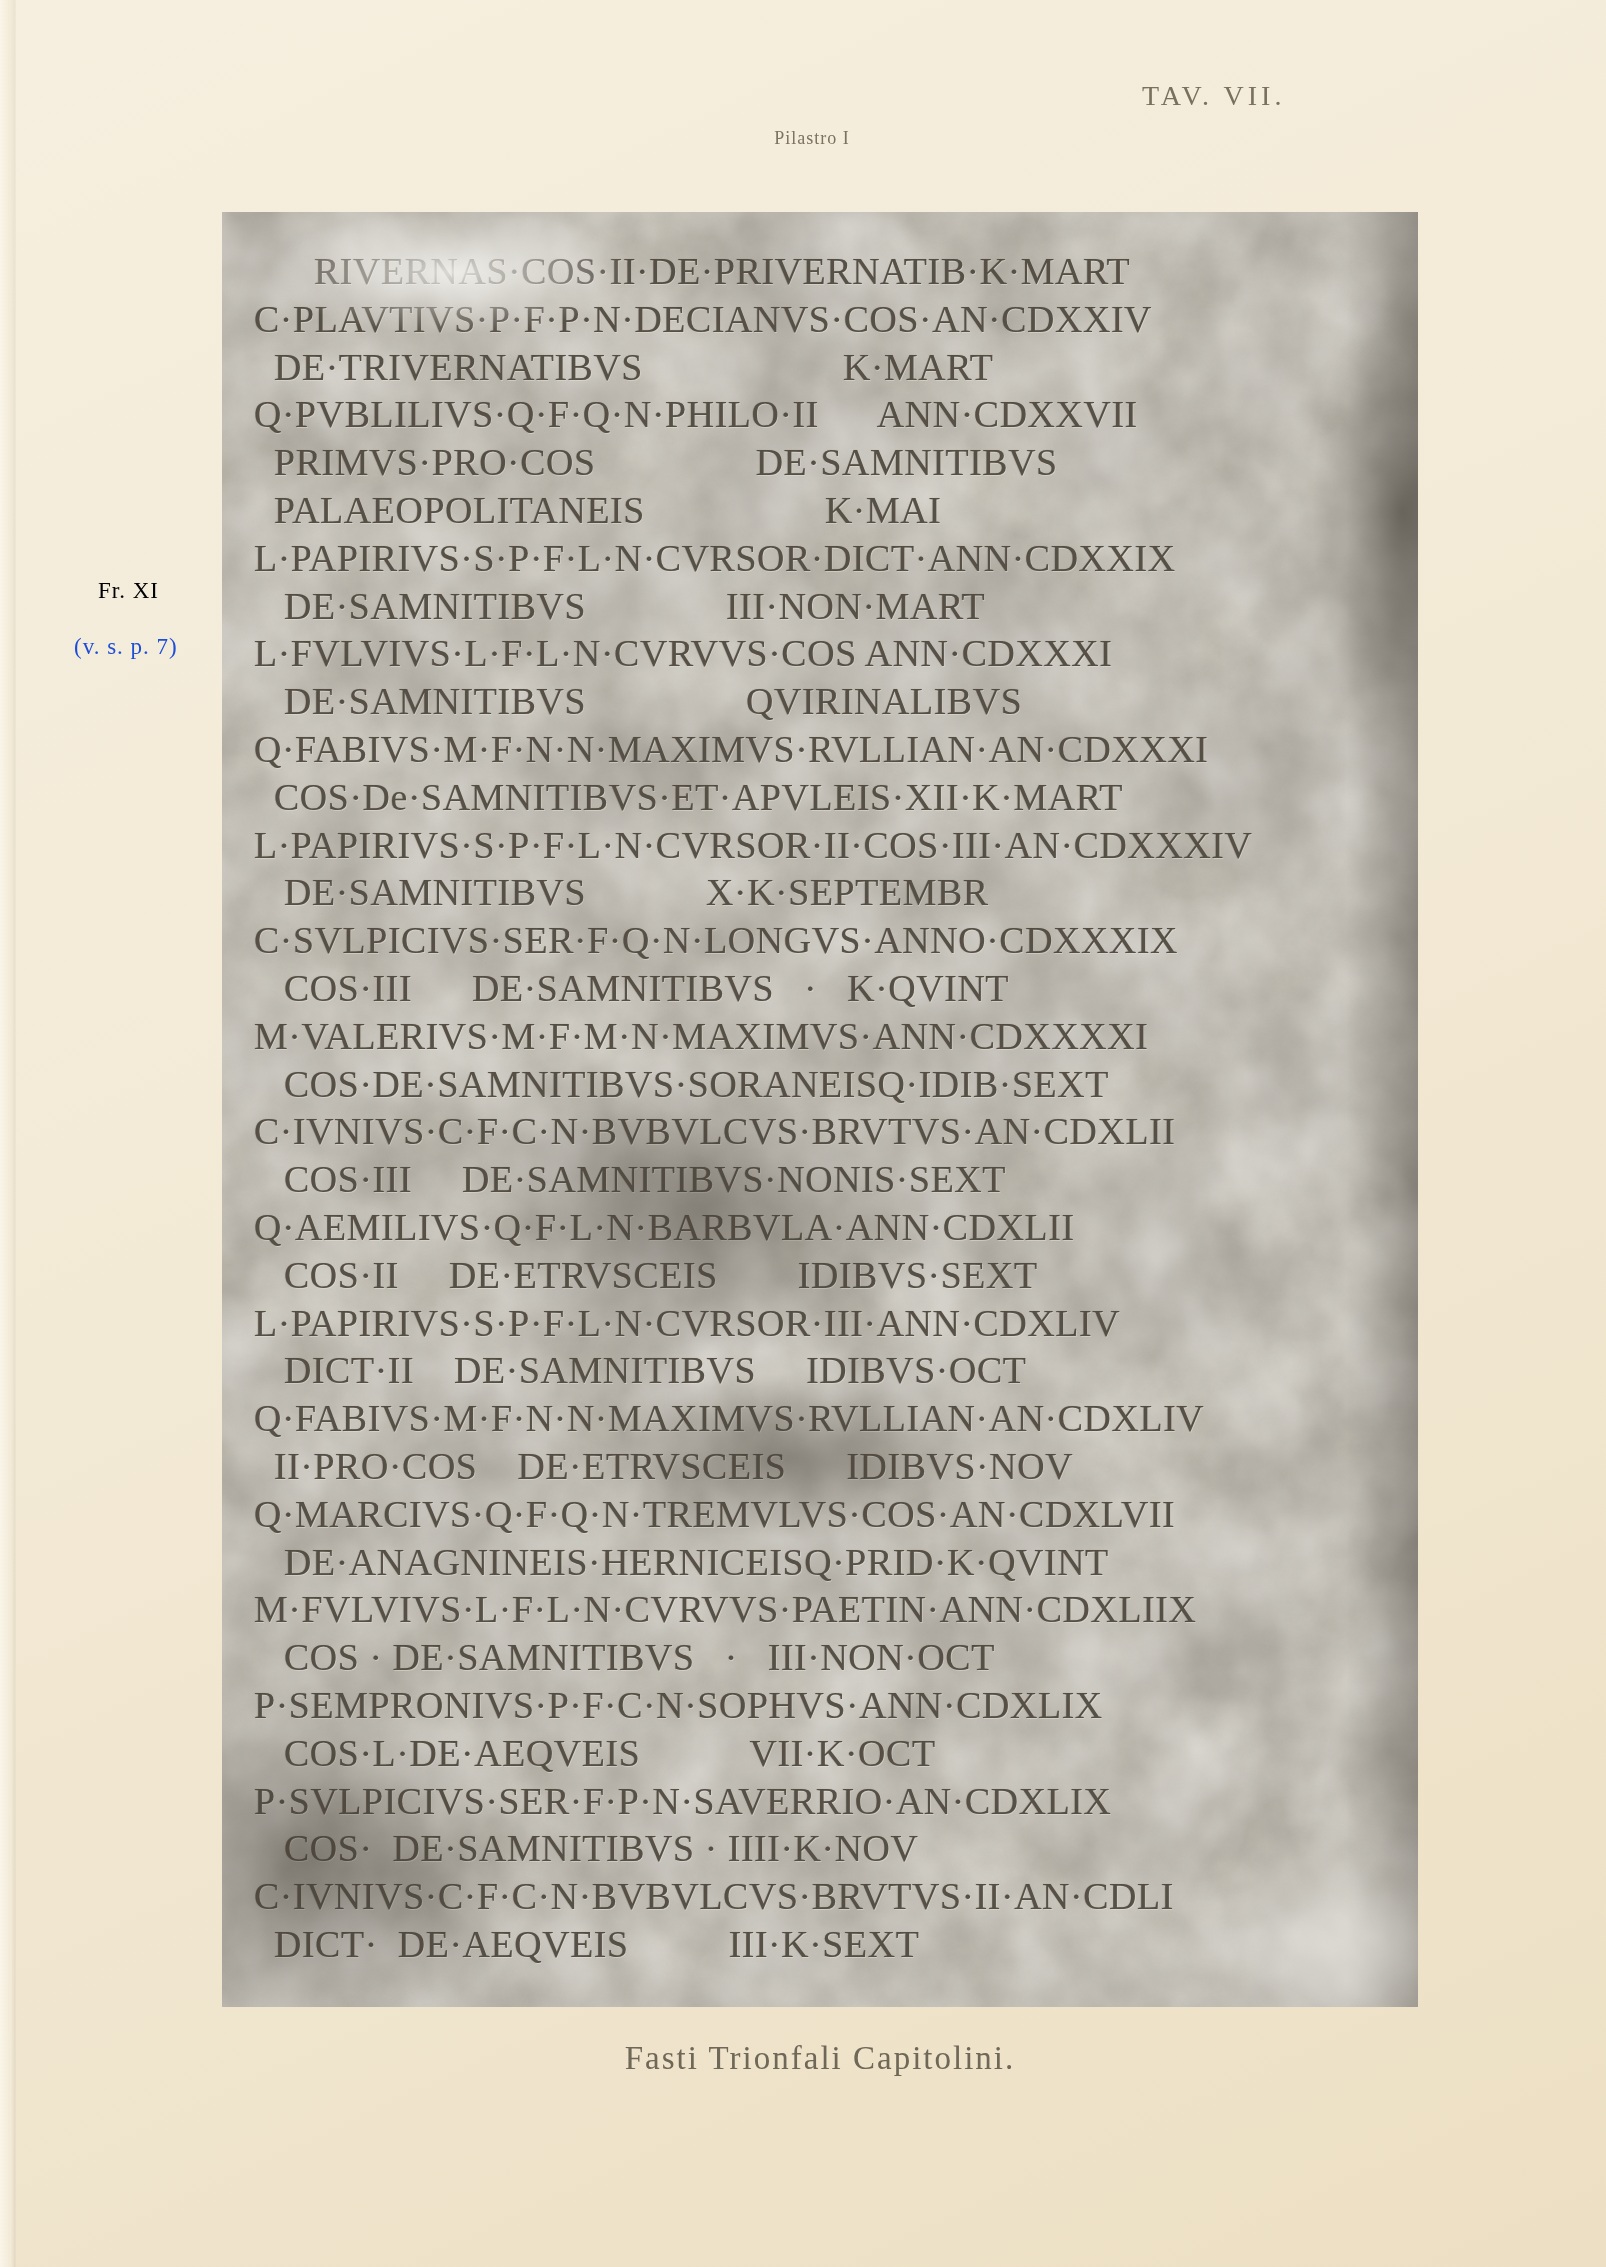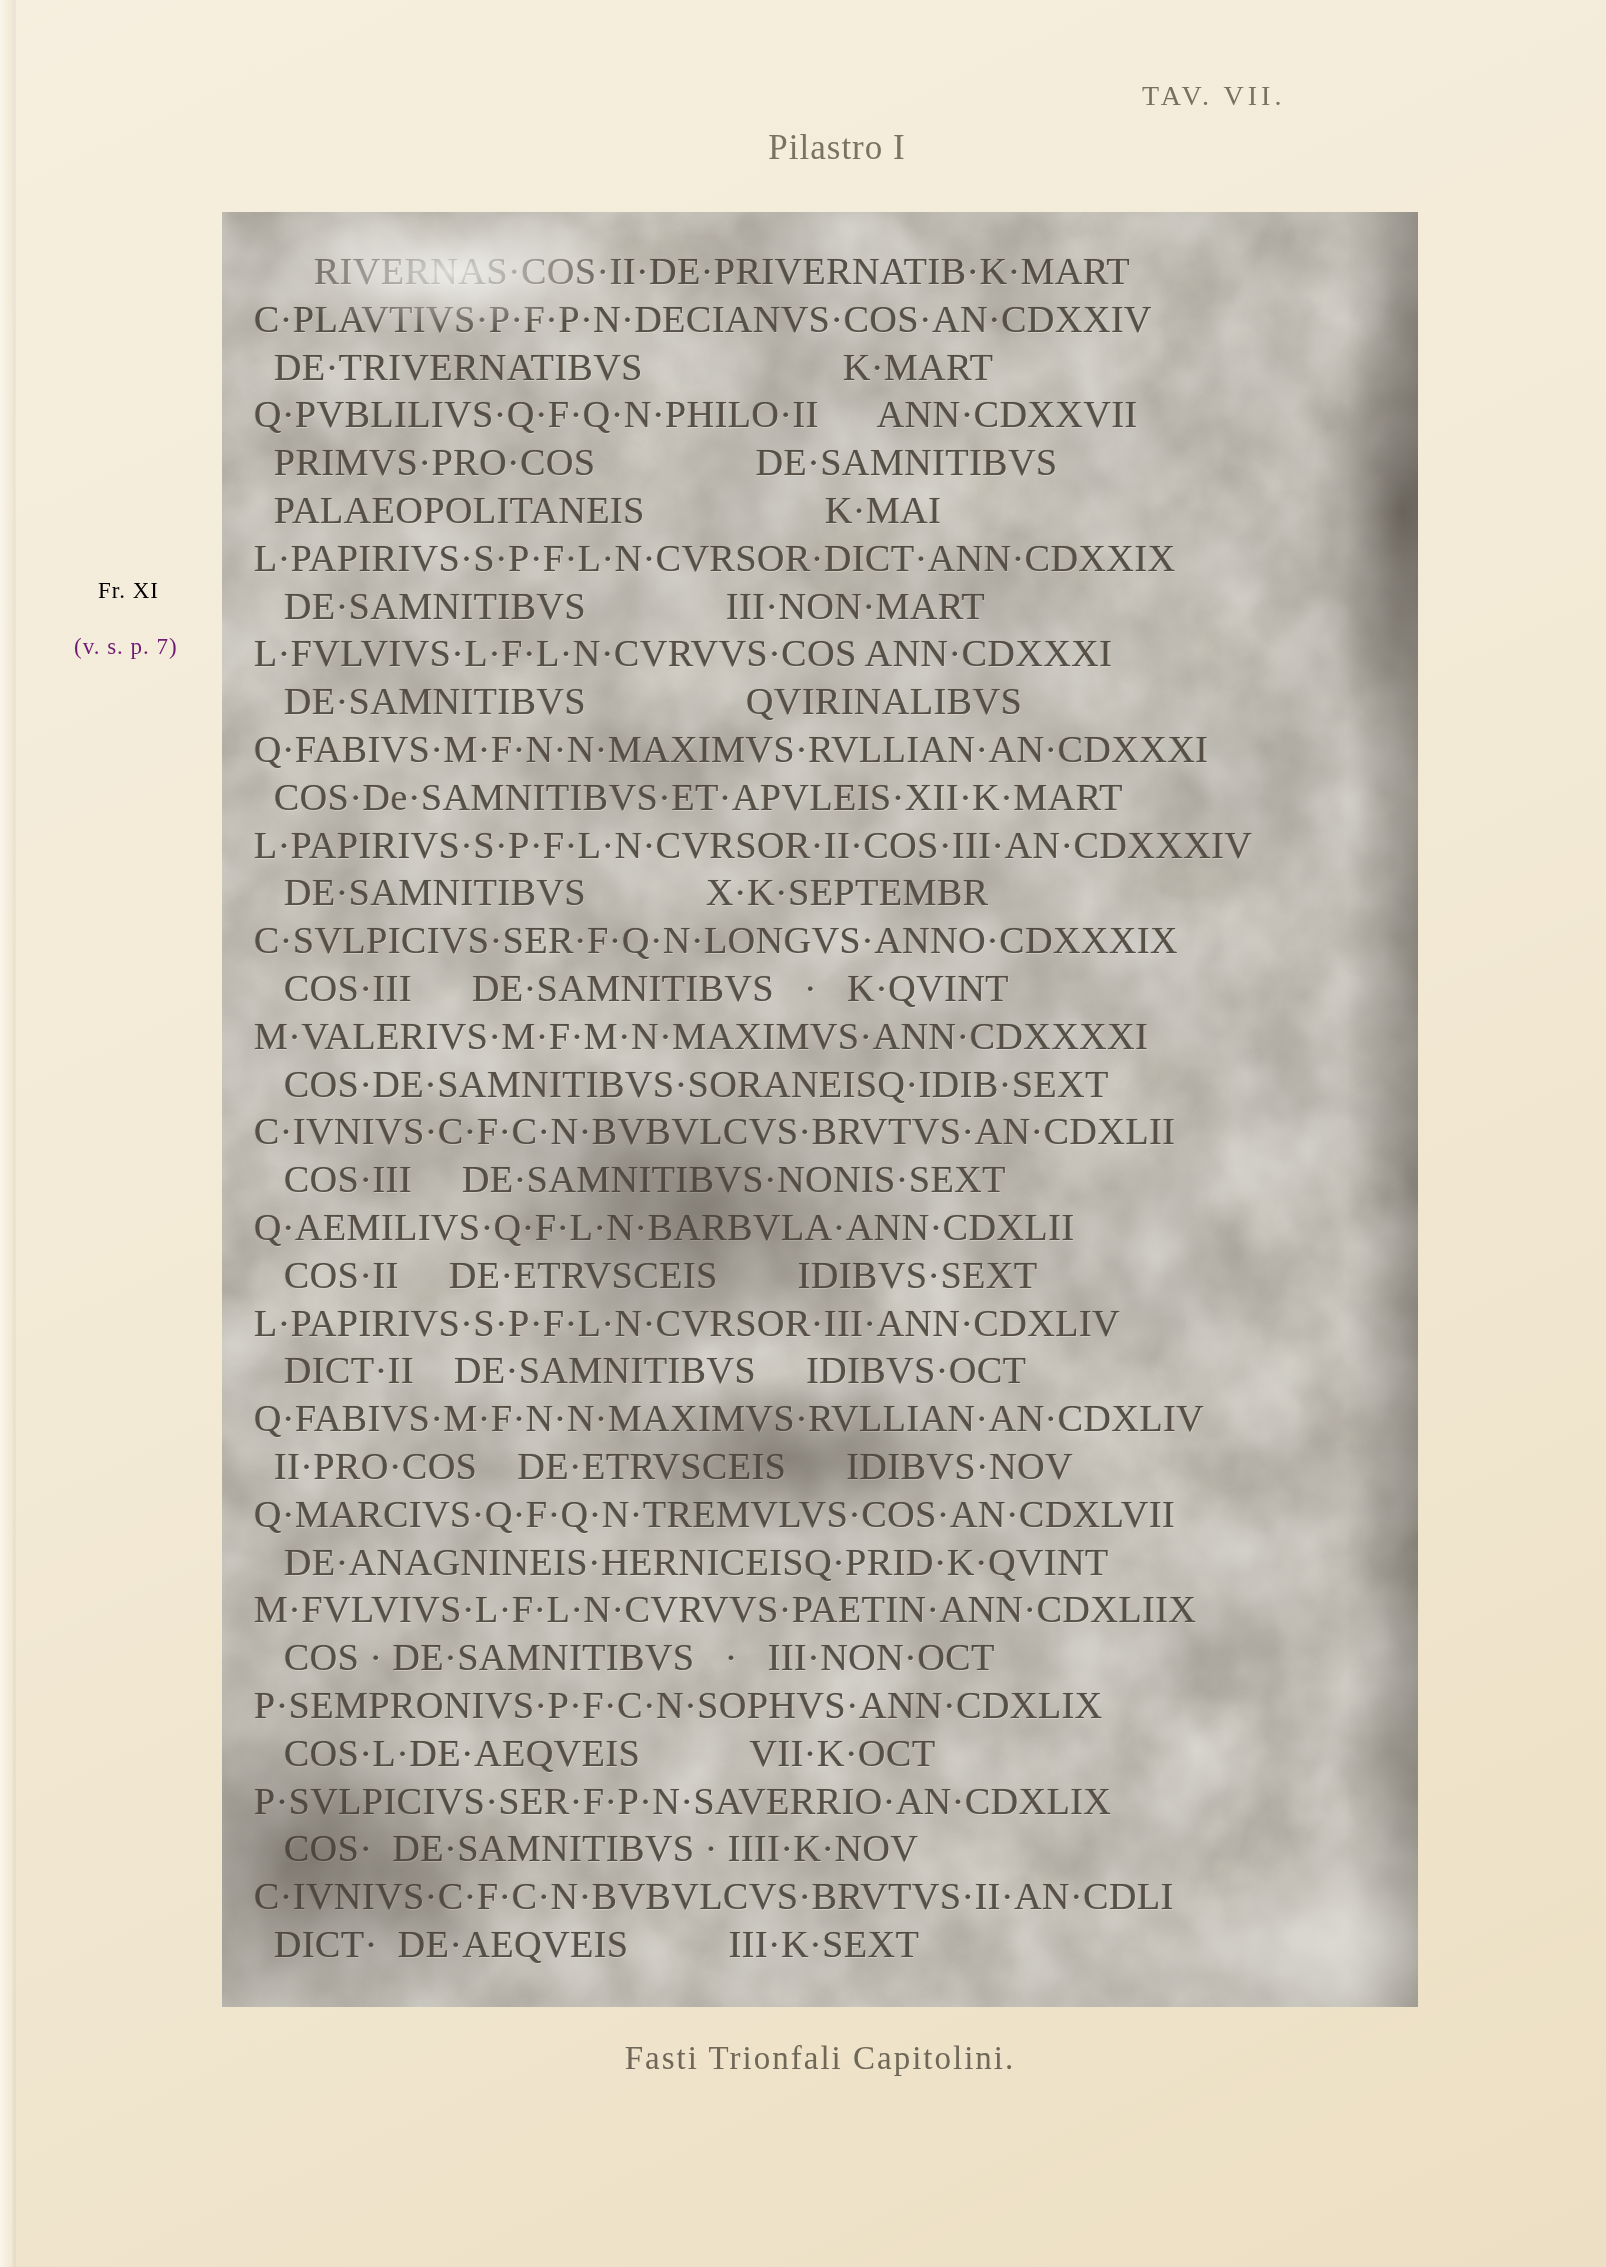--- a/index.html
+++ b/index.html
@@ -11,30 +11,30 @@
   
   .scan-edge{
     position:absolute;left:0;top:0;width:16px;height:100%;
     background:linear-gradient(90deg,#faf5ea 0%,#f2e9d6 70%,rgba(0,0,0,0.05) 95%,rgba(0,0,0,0) 100%);
   }
   .plate-label{
     position:absolute;top:80px;left:1142px;width:180px;
     font-size:28px;letter-spacing:4px;color:#79705e;text-align:left;
   }
   .heading{
-    position:absolute;top:128px;left:239px;width:1196px;text-align:center;
-    font-size:35px;letter-spacing:1px;color:#7b7260;
+    position:absolute;top:128px;left:214px;width:1196px;text-align:center;
+    font-size:18px;letter-spacing:1px;color:#7b7260;
   }
   .margin-note-1{
     position:absolute;top:578px;left:98px;
     font-size:23px;letter-spacing:1px;color:#000000;
   }
   .margin-note-2{
     position:absolute;top:634px;left:74px;
-    font-size:23px;letter-spacing:1px;color:#701a75;
+    font-size:23px;letter-spacing:1px;color:#1d4ed8;
   }
   .caption{
     position:absolute;top:2040px;left:222px;width:1196px;text-align:center;
     font-size:33px;letter-spacing:2px;color:#6f6757;
   }
   
   .photo{
     position:absolute;left:222px;top:212px;width:1196px;height:1795px;
     background:#c8c4b9;overflow:hidden;
     box-shadow:inset 0 0 0 3px rgba(72,66,58,0.55),

